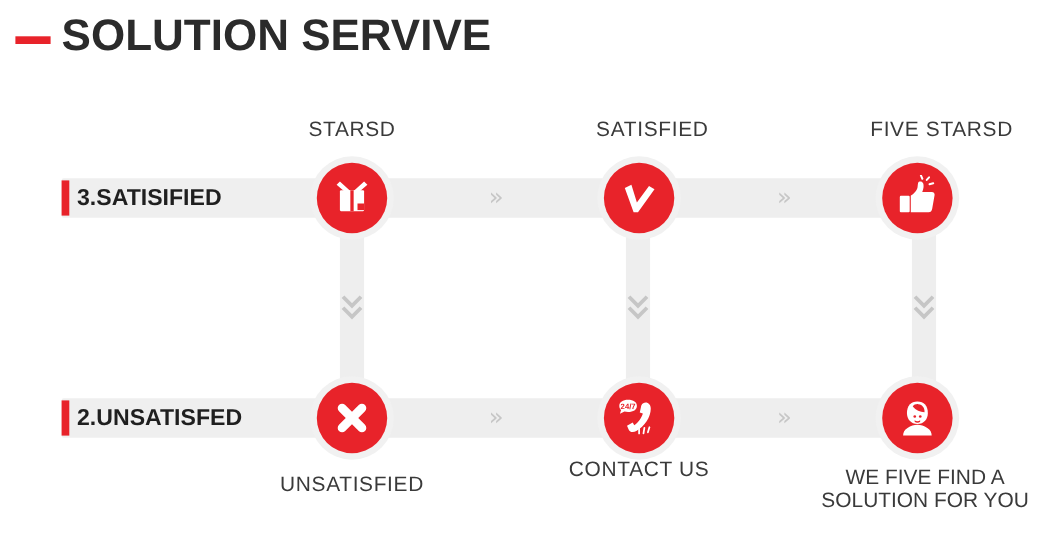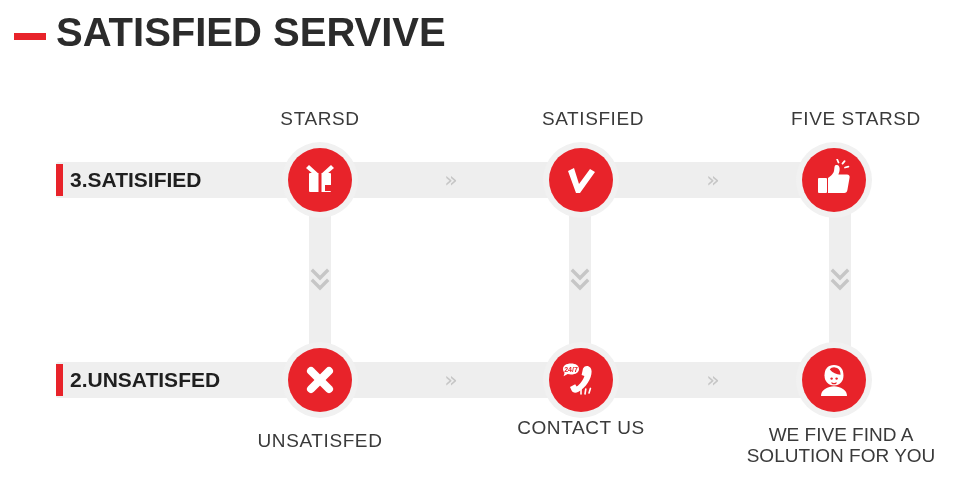--- a/index.html
+++ b/index.html
@@ -151,21 +151,21 @@
     position: absolute;
     transform: translate(-50%, -50%);
   }
   .chev-v svg { display: block; }
 </style>
 </head>
 <body>
 
 <div class="header">
   <div class="title-dash"></div>
-  <div class="page-title">SATISFIED SERVIVE</div>
+  <div class="page-title">SOLUTION SERVIVE</div>
 </div>
 
 <div class="diagram">
 
   <div class="row-label-band" style="left:56px; top:162px; width:264px;"></div>
   <div class="row-label-bar" style="left:56px; top:164px;"></div>
   <div class="row-label-text" style="left:70px; top:168px;">3.SATISIFIED</div>
 
   <div class="track-h" style="left:300px; top:162px; width:540px;"></div>
 
@@ -286,20 +286,20 @@
         <g fill="#e8232a">
           <path d="M15.8,9.5 C18.5,12.8 22.5,14.5 26.5,14.8 C26.6,11 25,7.8 20.8,7.4 C18.6,7.2 16.8,8 15.8,9.5 Z"></path>
           <rect x="16.4" y="17.4" width="2.4" height="2.4" rx="1.2"></rect>
           <rect x="21.4" y="17.4" width="2.4" height="2.4" rx="1.2"></rect>
           <path d="M17.5,22 C18.8,23.2 21.2,23.2 22.5,22 L22.5,23.4 C21.2,24.6 18.8,24.6 17.5,23.4 Z"></path>
         </g>
       </svg>
     </div>
   </div>
 
-  <div class="col-foot" style="left:320px; top:430px;">UNSATISFED</div>
+  <div class="col-foot" style="left:320px; top:430px;">UNSATISFIED</div>
   <div class="col-foot" style="left:581px; top:417px;">CONTACT US</div>
   <div class="col-foot narrow" style="left:841px; top:424px;">
     <div>WE FIVE FIND A</div>
     <div>SOLUTION FOR YOU</div>
   </div>
 
 </div>
 
 </body></html>

